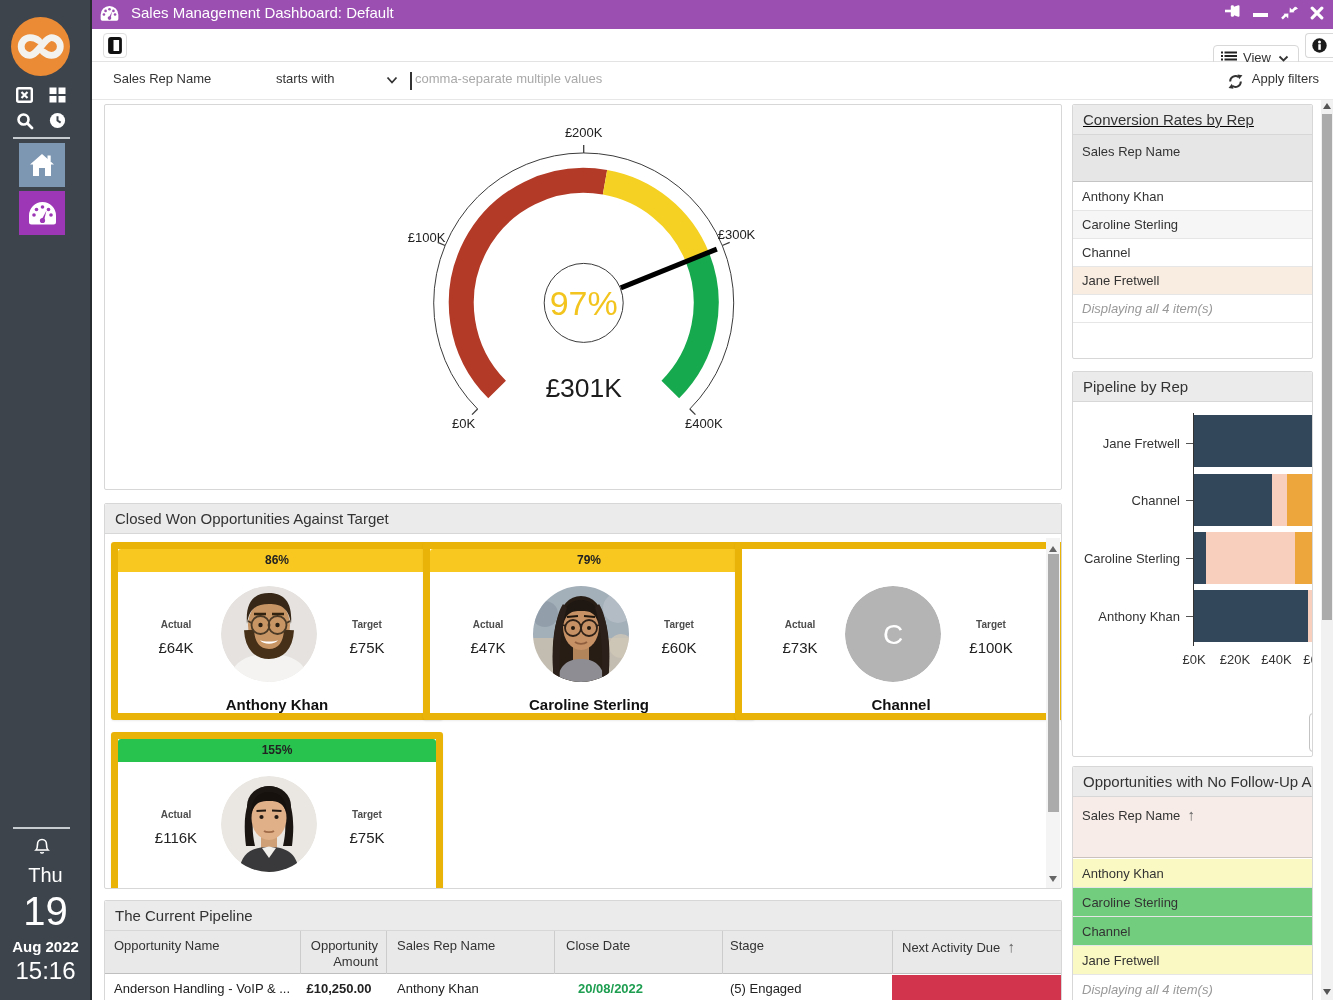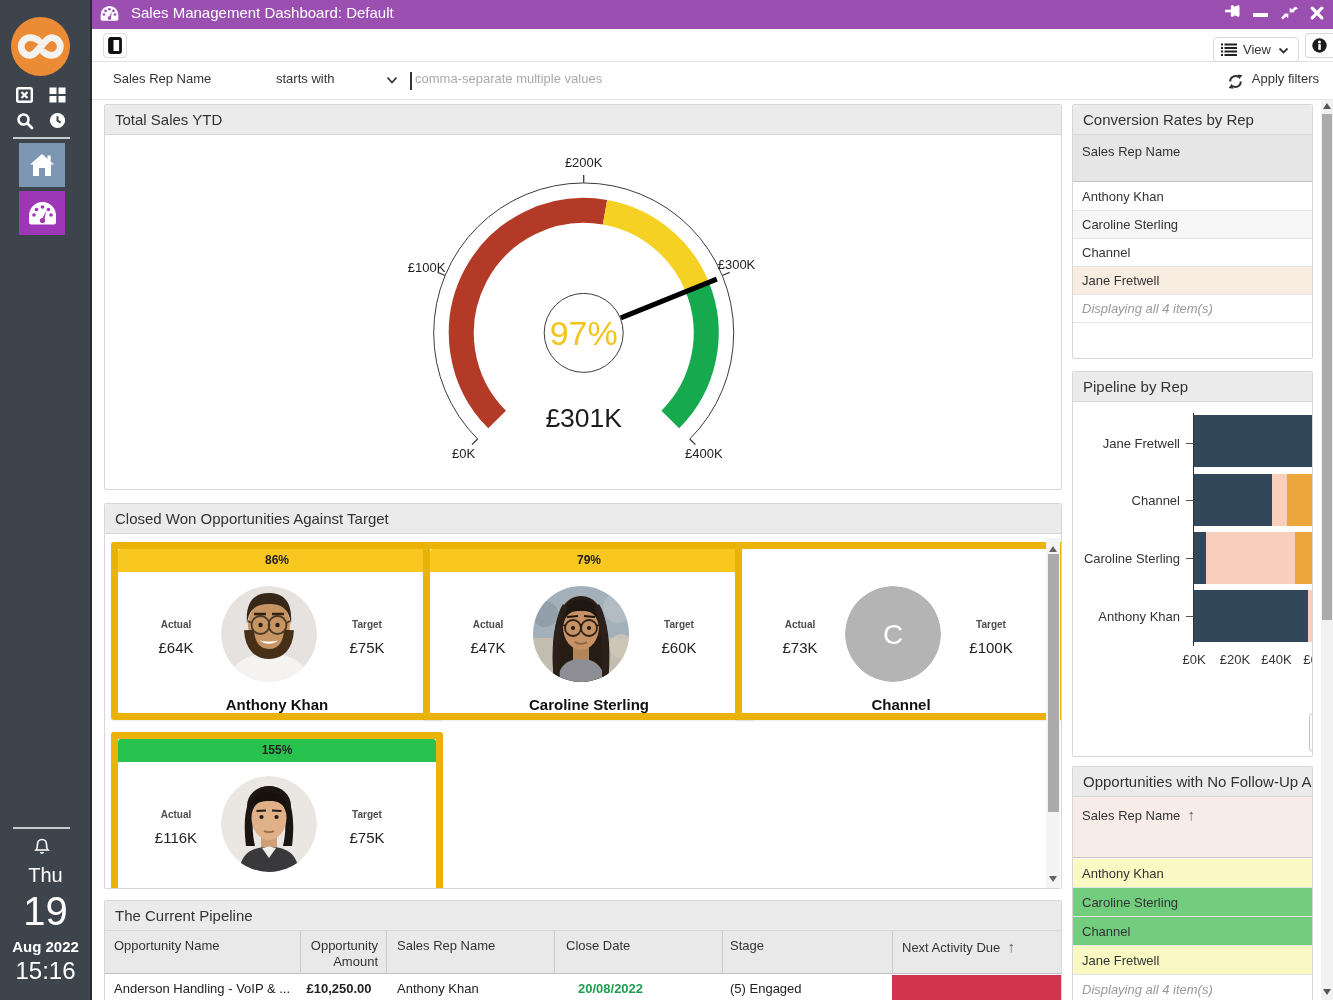--- a/index.html
+++ b/index.html
@@ -18,21 +18,21 @@
 #daybox .dow { font-size:20px; line-height:26px; }
 #daybox .dom { font-size:40px; line-height:34px; margin-top:6px; }
 #daybox .my  { font-size:15px; font-weight:bold; line-height:16px; margin-top:11px; }
 #daybox .tm  { font-size:24px; line-height:24px; margin-top:4px; }
 
 #titlebar { left:92px; top:0; width:1241px; height:29px; background:#9a4fb1; color:#fff; }
 #titletext { position:absolute; left:39px; top:4px; font-size:15px; }
 
 #toolbar { left:92px; top:29px; width:1241px; height:33px; background:#fff; border-bottom:1px solid #e3e3e3; }
 #togglebtn { position:absolute; left:11px; top:4px; width:24px; height:25px; border:1px solid #ddd; border-radius:4px; }
-#viewbtn { position:absolute; right:34px; top:8px; width:86px; height:25px; border:1px solid #d8d8d8; border-radius:4px; font-size:13px; color:#333; }
+#viewbtn { position:absolute; right:34px; top:16px; width:86px; height:25px; border:1px solid #d8d8d8; border-radius:4px; font-size:13px; color:#333; }
 #infobtn { position:absolute; right:0px; top:4px; width:28px; height:25px; border:1px solid #d8d8d8; border-radius:4px 0 0 4px; border-right:none; }
 
 #filterrow { left:92px; top:62px; width:1241px; height:38px; background:#fff; border-bottom:1px solid #e7e7e7; font-size:13px; color:#333; }
 #filterrow .lbl { position:absolute; top:9px; }
 
 .panel { position:absolute; border:1px solid #d7d7d7; border-radius:2px; background:#fff; }
 .phead { height:30px; background:#ebebeb; border-bottom:1px solid #d7d7d7; font-size:15px; color:#333;
   line-height:29px; padding-left:10px; border-radius:2px 2px 0 0; white-space:nowrap; overflow:hidden; }
 
 .card { position:absolute; width:332px; height:178px; border:7px solid #eab308; border-radius:3px; background:#fff;
@@ -193,21 +193,20 @@
   <svg style="position:absolute;right:90px;top:12px;" width="15" height="15" viewBox="0 0 16 16">
     <path d="M 2.3 8 A 5.7 5.7 0 0 1 11.5 3.5" fill="none" stroke="#333" stroke-width="2.1"></path>
     <path d="M 13.7 8 A 5.7 5.7 0 0 1 4.5 12.5" fill="none" stroke="#333" stroke-width="2.1"></path>
     <path d="M 10.2 0.4 L 15.4 1.2 L 11.9 5.6 Z" fill="#333"></path>
     <path d="M 5.8 15.6 L 0.6 14.8 L 4.1 10.4 Z" fill="#333"></path>
   </svg>
   <div class="lbl" style="right:14px;">Apply filters</div>
 </div>
 
 <div class="panel" id="p1" style="left:104px; top:104px; width:958px; height:386px;">
-  <div class="phead">Total Sales YTD</div>
   <svg width="956" height="354" viewBox="0 0 956 354">
     <path d="M 372.6 304.0 A 150 150 0 1 1 584.8 304.0" fill="none" stroke="#3c3c3c" stroke-width="1"></path>
     <g stroke="#3c3c3c" stroke-width="1.3">
       <path d="M 372.6 304.0 L 367.0 309.6"></path>
       <path d="M 340.1 140.5 L 332.7 137.4"></path>
       <path d="M 478.7 47.9 L 478.7 39.9"></path>
       <path d="M 617.3 140.5 L 624.7 137.4"></path>
       <path d="M 584.8 304.0 L 590.4 309.6"></path>
     </g>
     <path d="M 392.1 284.5 A 122.5 122.5 0 0 1 500.0 77.3" fill="none" stroke="#b23a27" stroke-width="25"></path>
@@ -351,21 +350,21 @@
   <div style="position:absolute; left:0; top:74px; width:956px; height:29px; font-size:13px; color:#222;">
     <div style="position:absolute;left:9px;top:6px;">Anderson Handling - VoIP &amp; ...</div>
     <div style="position:absolute;left:195px;top:6px;width:78px;text-align:center;font-weight:bold;">£10,250.00</div>
     <div style="position:absolute;left:292px;top:6px;">Anthony Khan</div>
     <div style="position:absolute;left:461px;top:6px;color:#1e9e50;font-weight:bold;margin-left:12px;">20/08/2022</div>
     <div style="position:absolute;left:625px;top:6px;">(5) Engaged</div>
     <div style="position:absolute;left:787px;top:0;width:169px;height:29px;background:#d2344d;"></div>
   </div>
 </div>
 
-<div class="panel" id="r1" style="left:1072px; top:104px; width:241px; height:255px;">
+<div class="panel" id="r1" style="left:1072px; top:104px; width:241px; height:255px;text-decoration:underline;">
   <div class="phead">Conversion Rates by Rep</div>
   <div style="position:absolute;left:0;top:30px;width:239px;height:47px;background:#e6e6e6;border-bottom:1px solid #c4c4c4;font-size:13px;color:#333;">
     <div style="position:absolute;left:9px;top:9px;">Sales Rep Name</div>
   </div>
   <div class="rtbl" style="position:absolute;left:0;top:78px;width:239px;">
     <div class="rrow">Anthony Khan</div>
     <div class="rrow" style="background:#f6f6f6;">Caroline Sterling</div>
     <div class="rrow">Channel</div>
     <div class="rrow" style="background:#f9ece1;">Jane Fretwell</div>
     <div class="rrow" style="color:#999;font-style:italic;">Displaying all 4 item(s)</div>

